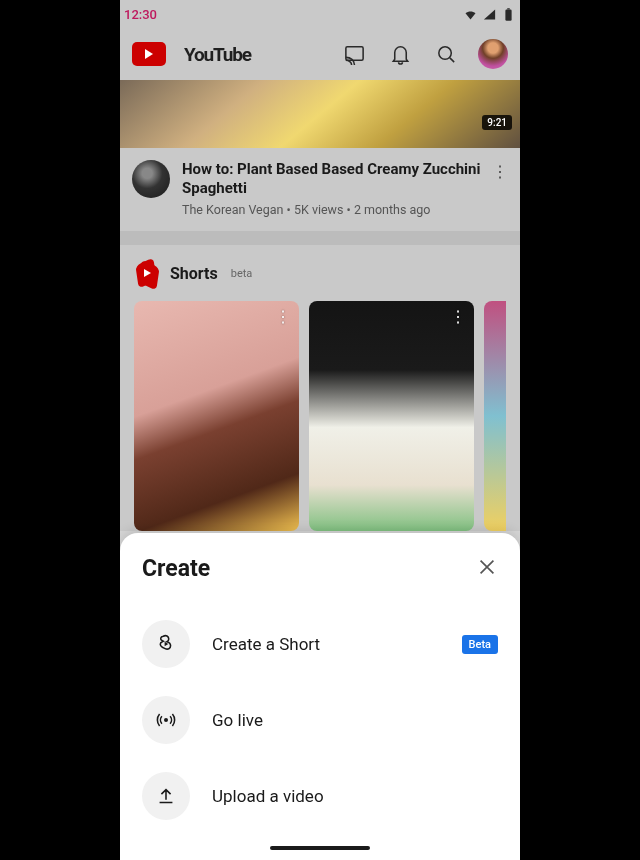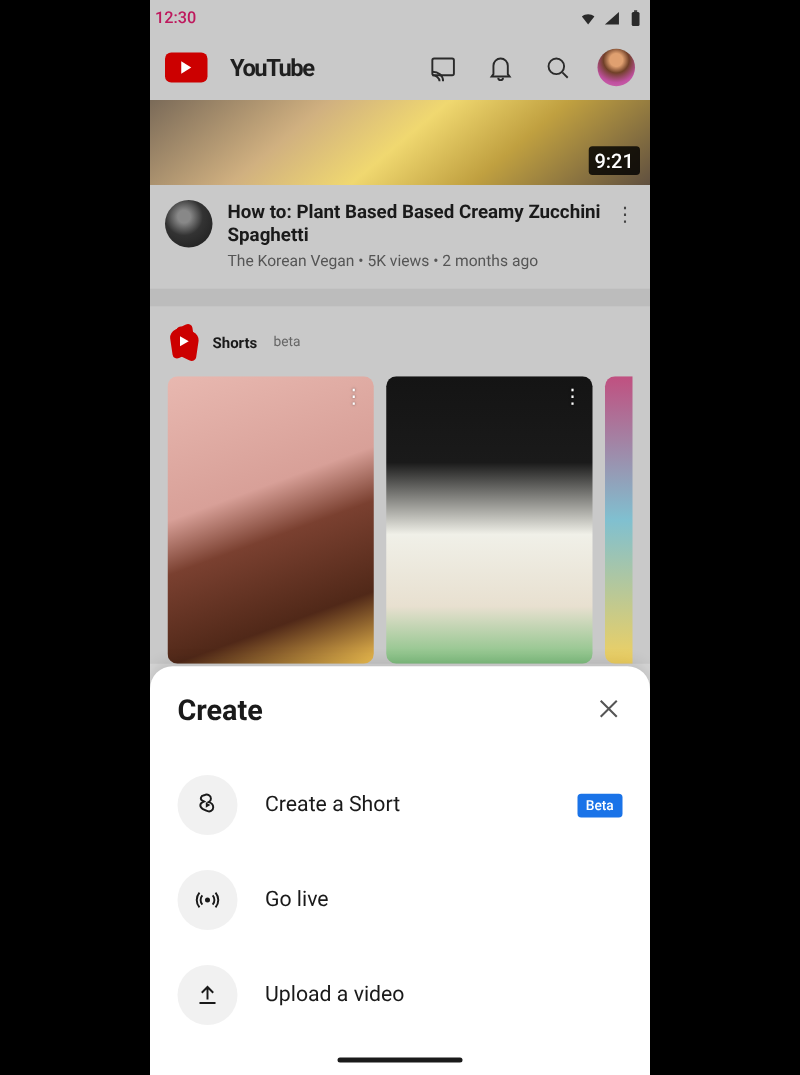--- a/index.html
+++ b/index.html
@@ -86,25 +86,25 @@
       margin-left: 6px;
     }
     
     .video-thumb {
       height: 68px;
       background: linear-gradient(140deg, #7a6a58 0%, #d0b080 30%, #f0d870 50%, #c0a040 70%, #605040 100%);
       position: relative;
     }
     .duration {
       position: absolute;
-      bottom: 8px;
+      bottom: 18px;
       right: 8px;
       background: rgba(0,0,0,0.82);
       color: #fff;
-      font-size: 16px;
+      font-size: 10px;
       padding: 2px 5px;
       border-radius: 3px;
       font-weight: 500;
     }
     
     .video-info {
       display: flex;
       padding: 12px 12px 14px 12px;
       gap: 12px;
       position: relative;
@@ -158,21 +158,21 @@
     }
     .shorts-logo::after {
       content: '';
       position: absolute;
       top: 10px; left: 10px;
       border-left: 7px solid #fff;
       border-top: 4px solid transparent;
       border-bottom: 4px solid transparent;
       z-index: 3;
     }
-    .shorts-title { font-weight: 700; font-size: 12px; color: #1a1a1a; }
+    .shorts-title { font-weight: 700; font-size: 16px; color: #1a1a1a; }
     .shorts-beta { font-size: 11px; color: #666; margin-left: 3px; }
     .shorts-row {
       display: flex;
       gap: 10px;
       overflow: hidden;
     }
     .short-card {
       width: 165px;
       height: 230px;
       border-radius: 8px;

